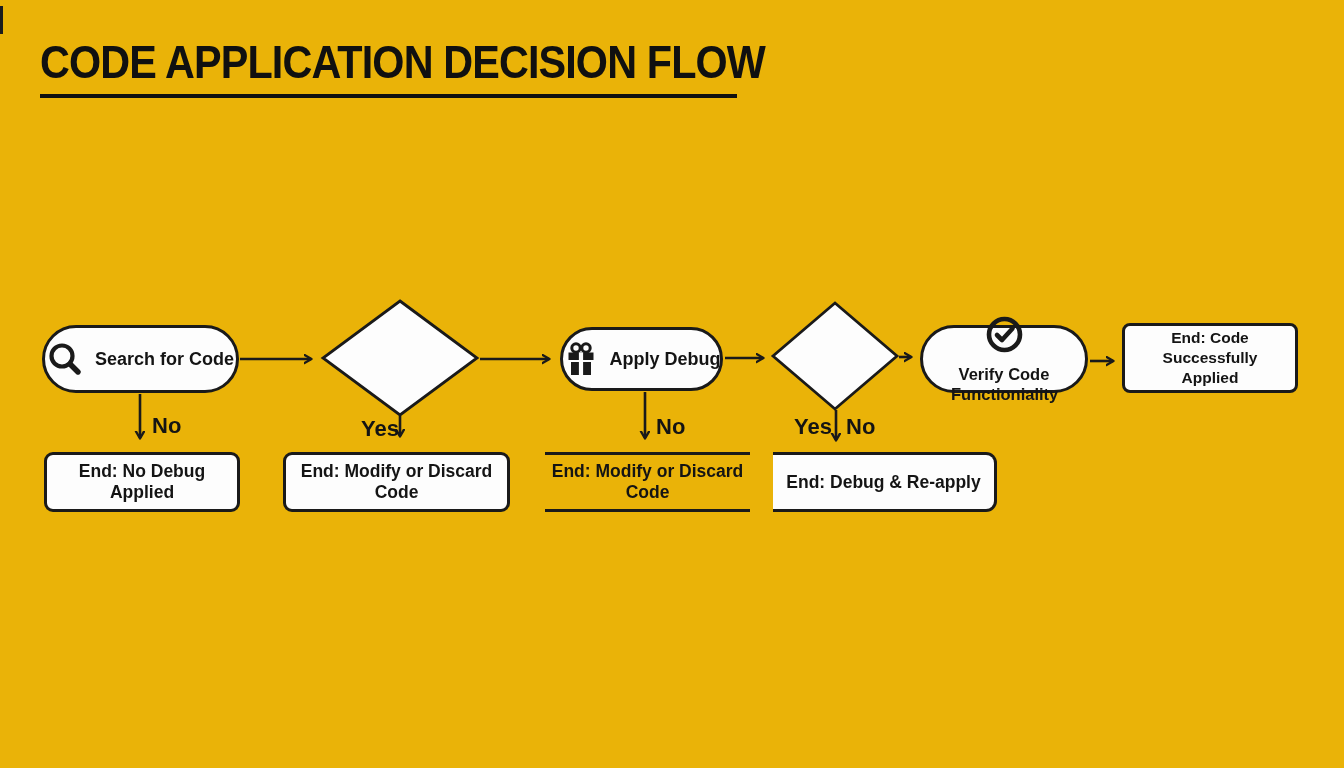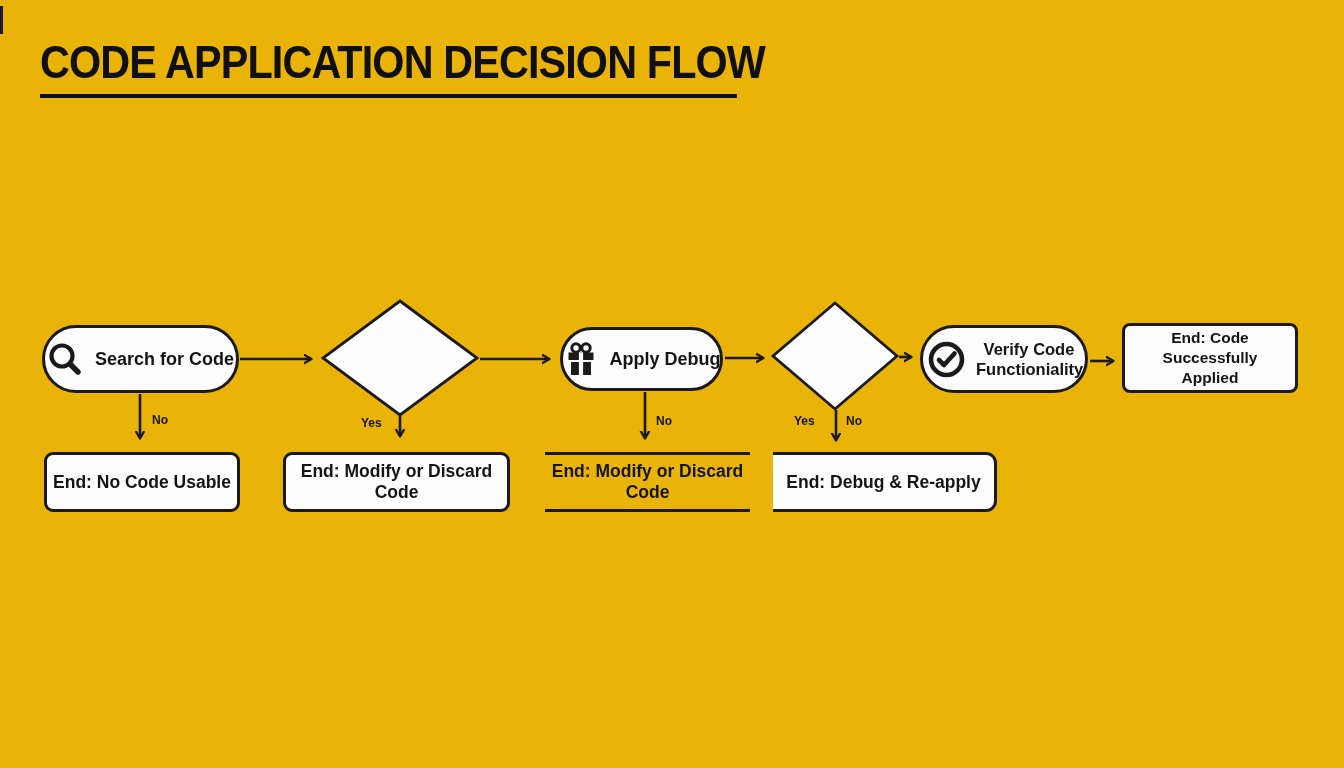--- a/index.html
+++ b/index.html
@@ -22,21 +22,21 @@
   svg.connector-layer{position:absolute;left:0;top:0;pointer-events:none;}
   .pill{
     position:absolute;box-sizing:border-box;
     border:3px solid #1a1a1a;border-radius:40px;background:#fdfdfd;
     display:flex;align-items:center;justify-content:center;gap:11px;
     font-size:18px;font-weight:600;
   }
   .pill .node-label{white-space:nowrap;}
   .pill-search{left:42px;top:325px;width:197px;height:68px;}
   .pill-apply{left:560px;top:327px;width:163px;height:64px;}
-  .pill-verify{left:920px;top:325px;width:168px;height:68px;gap:9px;font-size:16.5px;}
+  .pill-verify{left:920px;top:325px;width:168px;height:68px;gap:9px;font-size:16.5px;flex-direction:column;}
   .pill-verify .node-label{white-space:normal;text-align:center;line-height:1.22;width:106px;}
   .rect-node{
     position:absolute;box-sizing:border-box;
     border:3px solid #1a1a1a;border-radius:8px;background:#fdfdfd;
     display:flex;align-items:center;justify-content:center;text-align:center;
   }
   .rect-success{left:1122px;top:323px;width:176px;height:70px;font-size:15.5px;font-weight:600;line-height:1.3;}
   .rect-success .node-label{width:130px;}
   .diamond-label{
     position:absolute;text-align:center;font-weight:600;
@@ -48,21 +48,21 @@
     position:absolute;top:452px;height:60px;box-sizing:border-box;
     border:3px solid #1a1a1a;border-radius:9px;background:#fdfdfd;
     display:flex;align-items:center;justify-content:center;
     font-size:17.5px;font-weight:600;text-align:center;
   }
   .end-no-code{left:44px;width:196px;}
   .end-modify-a{left:283px;width:227px;}
   .end-modify-b{left:545px;width:205px;border-left:none;border-right:none;border-radius:0;background:transparent;}
   .end-debug{left:773px;width:224px;border-left:none;border-radius:0 11px 11px 0;}
   .branch-label{
-    position:absolute;font-size:12px;font-weight:600;white-space:nowrap;
+    position:absolute;font-size:22px;font-weight:600;white-space:nowrap;
   }
   .branch-search-no{left:152px;top:413px;}
   .branch-usable-yes{left:361px;top:416px;}
   .branch-apply-no{left:656px;top:414px;}
   .branch-errors-yes{left:794px;top:414px;}
   .branch-errors-no{left:846px;top:414px;}
   .icon{flex:0 0 auto;display:block;}
 </style>
 </head>
 <body>
@@ -129,21 +129,21 @@
     <span class="node-label">End: Code Successfully Applied</span>
   </div>
 
   <span class="branch-label branch-search-no">No</span>
   <span class="branch-label branch-usable-yes">Yes</span>
   <span class="branch-label branch-apply-no">No</span>
   <span class="branch-label branch-errors-yes">Yes</span>
   <span class="branch-label branch-errors-no">No</span>
 
   <div class="end-box end-no-code">
-    <span>End: No Code Usable</span>
+    <span>End: No Debug Applied</span>
   </div>
   <div class="end-box end-modify-a">
     <span>End: Modify or Discard Code</span>
   </div>
   <div class="end-box end-modify-b">
     <span>End: Modify or Discard Code</span>
   </div>
   <div class="end-box end-debug">
     <span>End: Debug &amp; Re-apply</span>
   </div>

